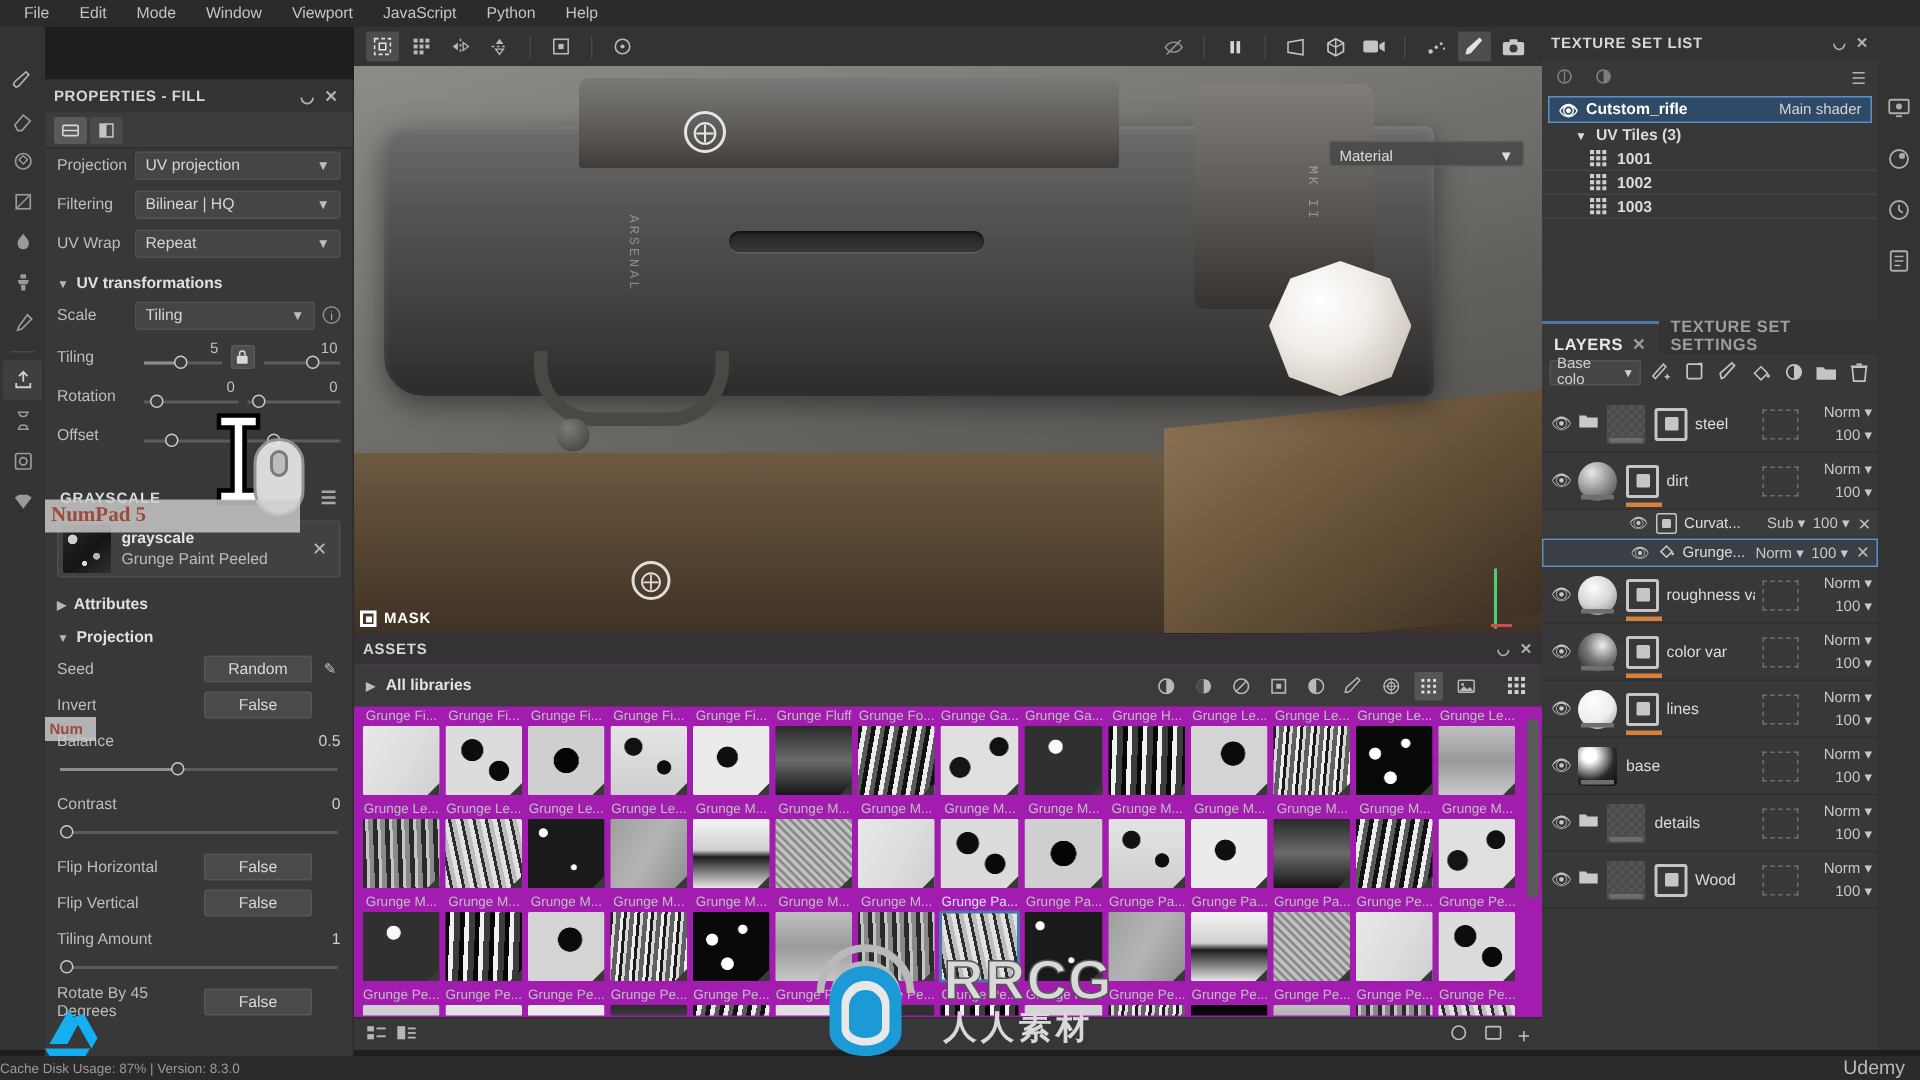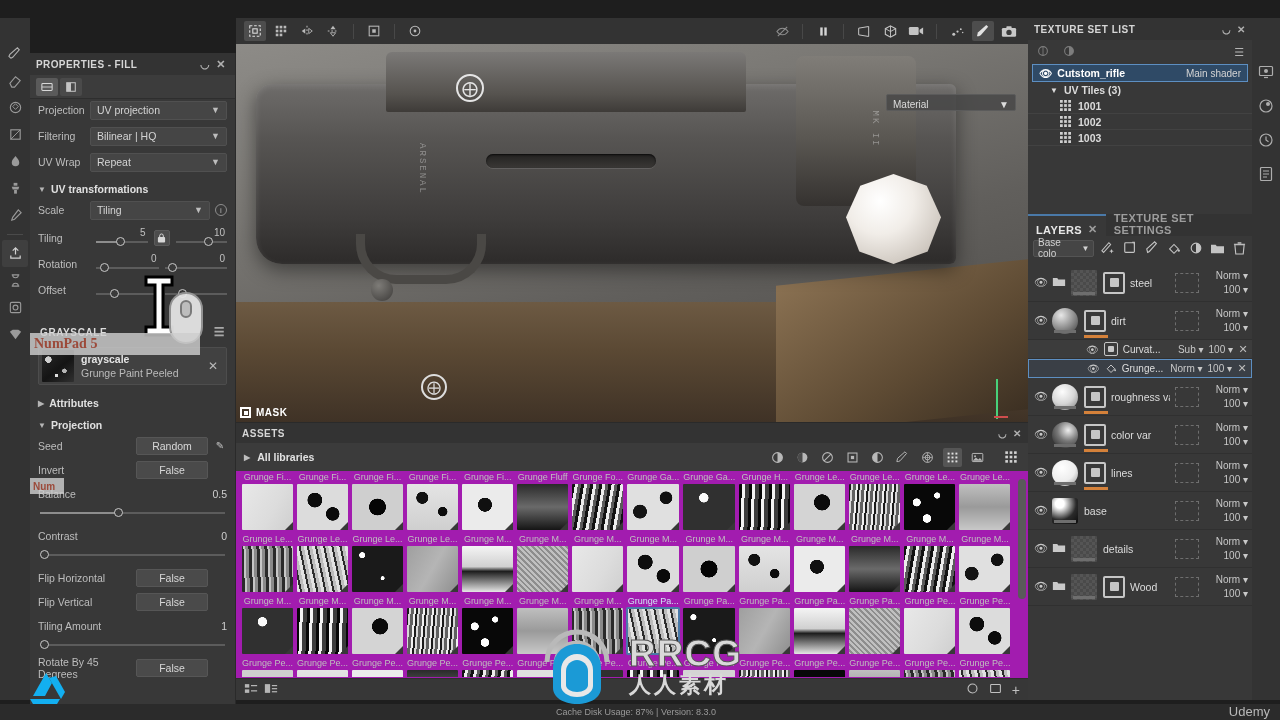--- a/index.html
+++ b/index.html
@@ -223,21 +223,21 @@
   .sublayer .nm { flex:1; font-size:10px;color:#dcdcdc; overflow:hidden;white-space:nowrap;}
   .sublayer .bm { font-size:10px;color:#c8c8c8;}
   .sublayer .op { font-size:10px;color:#c8c8c8;}
   .sublayer .cl { font-size:11px;color:#bbbbbb;width:10px;text-align:center;}
   .mini-mask { width:14px;height:14px;border:1.6px solid #c6c6c6;border-radius:2px;display:flex;
     align-items:center;justify-content:center;flex-shrink:0;}
   .mini-mask i { width:6px;height:6px;background:#c6c6c6;display:block;border-radius:1px;}
 
   
   .statusbar { position:absolute; left:0; bottom:0; width:1280px; height:16px; background:#2b2b2b;
-    display:flex; align-items:center; justify-content:center; padding-right:8px;
+    display:flex; align-items:center; justify-content:flex-start; padding-right:8px;
     font-size:9px; color:#9a9a9a; }
 
   
   .wm-artstation { position:absolute; left:26px; bottom:14px; display:flex; align-items:center; gap:12px;
     z-index:30; }
   .wm-artstation .logo { width:46px;height:40px; position:relative;}
   .wm-artstation .txt { font-size:30px; color:#f2f2f2; letter-spacing:.5px; font-weight:300;}
   .wm-artstation .txt b { font-weight:bold; }
   .wm-rrcg { position:absolute; left:535px; bottom:12px; display:flex; align-items:center; gap:10px; z-index:30;}
   .wm-rrcg .rlogo { width:84px;height:84px; position:relative;}
@@ -254,20 +254,30 @@
     font-size:14px; font-weight:bold; color:#9c4a3a; z-index:41; font-family:"Liberation Serif", serif;}
   .numpad-badge2 { position:absolute; left:0; top:425px; width:34px; height:16px;
     background:rgba(205,205,205,.82); display:flex;align-items:center;padding-left:3px;
     font-size:10px;font-weight:bold;color:#9c4a3a; z-index:41;}
 </style>
 </head>
 <body>
 
 <div id="app">
 
+  <div class="menubar">
+    <div class="mi">File</div>
+    <div class="mi">Edit</div>
+    <div class="mi">Mode</div>
+    <div class="mi">Window</div>
+    <div class="mi">Viewport</div>
+    <div class="mi">JavaScript</div>
+    <div class="mi">Python</div>
+    <div class="mi">Help</div>
+  </div>
 
   <div class="leftrail">
     <div class="tool">
       <svg width="15" height="15" viewBox="0 0 16 16">
           <path d="M3 13l2-1 7-8-2-2-8 7-1 2z" fill="none" stroke="#b0b0b0" stroke-width="1.2"></path>
         </svg>
       </div>
     <div class="tool">
       <svg width="15" height="15" viewBox="0 0 16 16">
           <path d="M2 11l6-7 5 4-6 7H4z" fill="none" stroke="#9a9a9a" stroke-width="1.2"></path>

